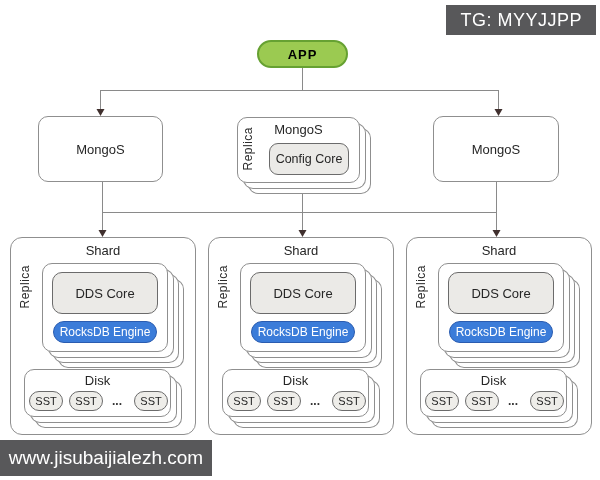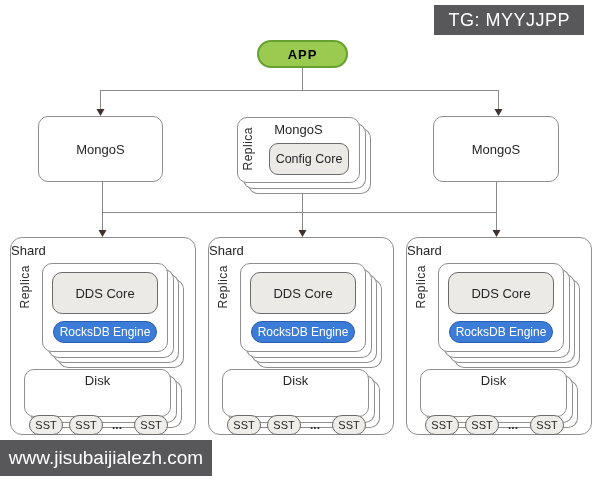--- a/index.html
+++ b/index.html
@@ -52,21 +52,21 @@
     position:absolute;writing-mode:vertical-rl;transform:rotate(180deg);
     font-size:12px;color:#2b2b2b;letter-spacing:.5px;z-index:3;
   }
   .config .vlabel{left:3px;top:9px;}
 
   .shard{
     position:absolute;top:237px;width:186px;height:198px;border-radius:12px;
     background:#fff;border:1px solid #8f8f8f;box-sizing:border-box;z-index:2;
   }
   .shard-1{left:10px;} .shard-2{left:208px;} .shard-3{left:406px;}
-  .shard-title{display:block;margin-top:5px;font-size:13px;}
+  .shard-title{display:block;text-align:center;margin-top:5px;font-size:13px;}
   .shard .vlabel{left:7px;top:27px;}
   .engine-stack{
     position:absolute;left:31px;top:25px;width:126px;height:89px;border-radius:10px;
     background:#fff;border:1px solid #8f8f8f;box-sizing:border-box;
   }
   .dds-core{
     position:absolute;left:9px;top:8px;width:106px;height:42px;border-radius:10px;
     background:#ebeae7;border:1px solid #6b6b6b;display:flex;align-items:center;
     justify-content:center;font-size:13px;box-sizing:border-box;
   }
@@ -74,33 +74,33 @@
     position:absolute;left:10px;top:57px;width:104px;height:22px;border-radius:11px;
     background:var(--engine_fill,#3b7cd9);border:1px solid var(--engine_border,#2a5cb0);
     color:#fff;display:flex;align-items:center;justify-content:center;
     font-size:12px;box-sizing:border-box;
   }
   .disk-stack{
     position:absolute;left:13px;top:131px;width:147px;height:48px;border-radius:10px;
     background:#fff;border:1px solid #8f8f8f;box-sizing:border-box;
   }
   .disk-title{display:block;text-align:center;margin-top:3px;font-size:13px;}
-  .sst-row{position:absolute;left:4px;top:21px;display:flex;align-items:center;margin-top:24px;}
+  .sst-row{position:absolute;left:4px;top:21px;display:flex;align-items:center;}
   .sst{
     width:34px;height:20px;border-radius:10px;background:#eeede9;border:1px solid #6b6b6b;
     display:flex;align-items:center;justify-content:center;font-size:11px;box-sizing:border-box;
   }
   .sst + .sst{margin-left:6px;}
   .dots{margin-left:9px;margin-right:12px;font-size:12px;font-weight:bold;color:#333;line-height:10px;}
 
   .wm{
     position:absolute;background:var(--watermark_bg,#58585a);color:#fff;z-index:5;
     display:flex;align-items:center;justify-content:center;
   }
-  .wm-tr{right:16px;top:5px;height:30px;padding:0 14px;font-size:18px;letter-spacing:.5px;}
+  .wm-tr{right:4px;top:5px;height:30px;padding:0 14px;font-size:18px;letter-spacing:.5px;}
   .wm-bl{left:0;top:440px;width:212px;height:36px;font-size:19px;}
 </style>
 </head>
 <body>
 
 <div class="stage">
 
   <svg class="connectors" width="600" height="480">
     <g stroke="#8a8a8a" stroke-width="1" fill="none">
       <path d="M302.5 68 V91"></path>

